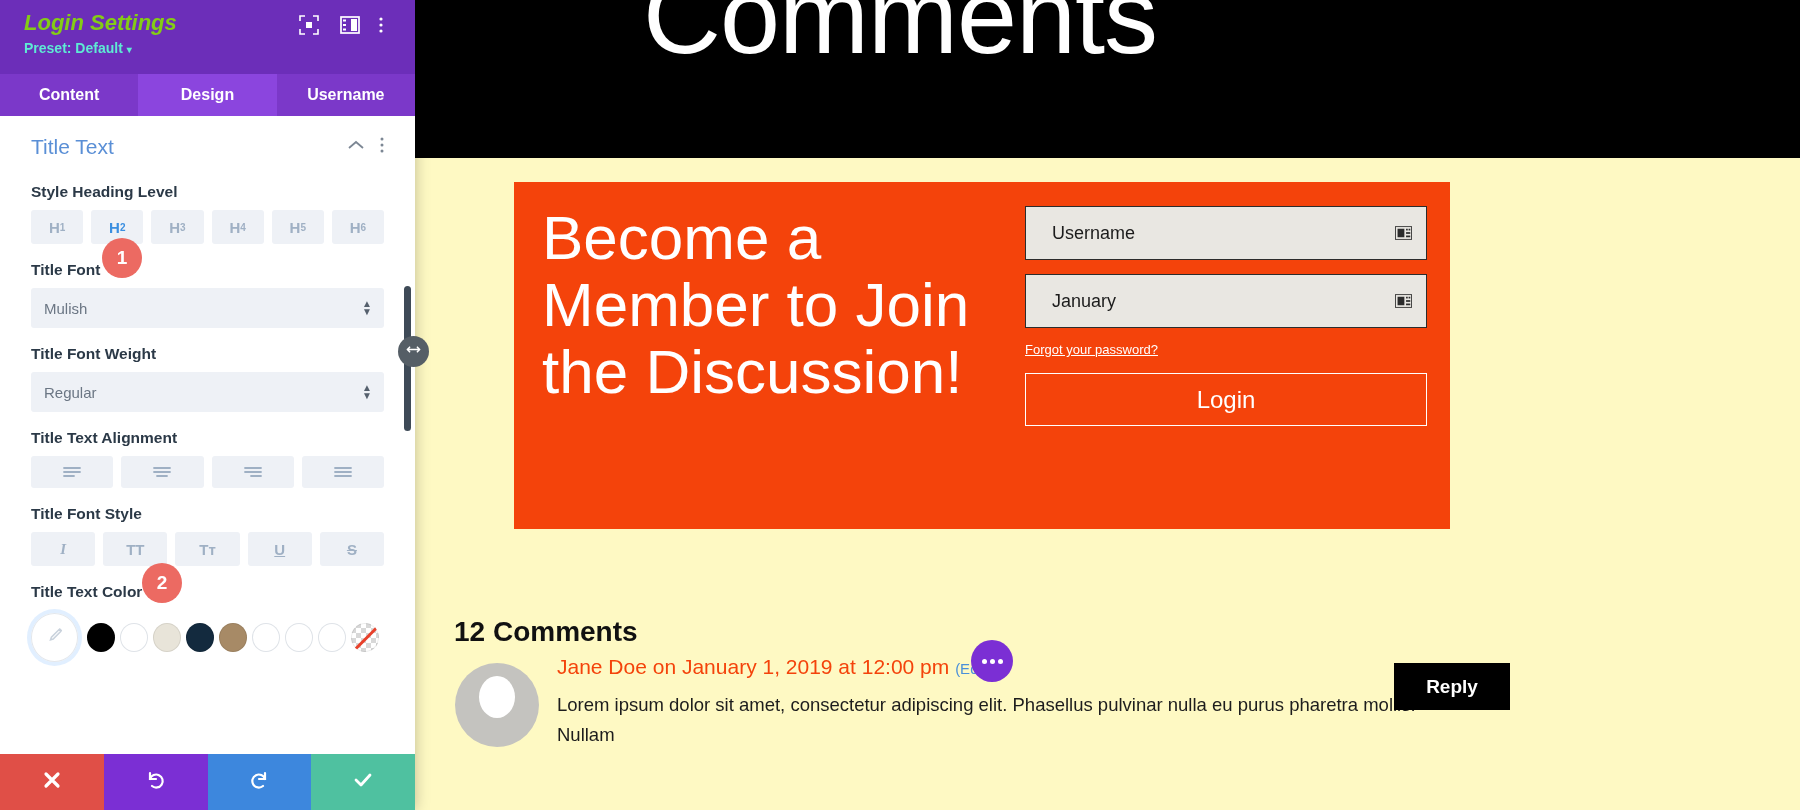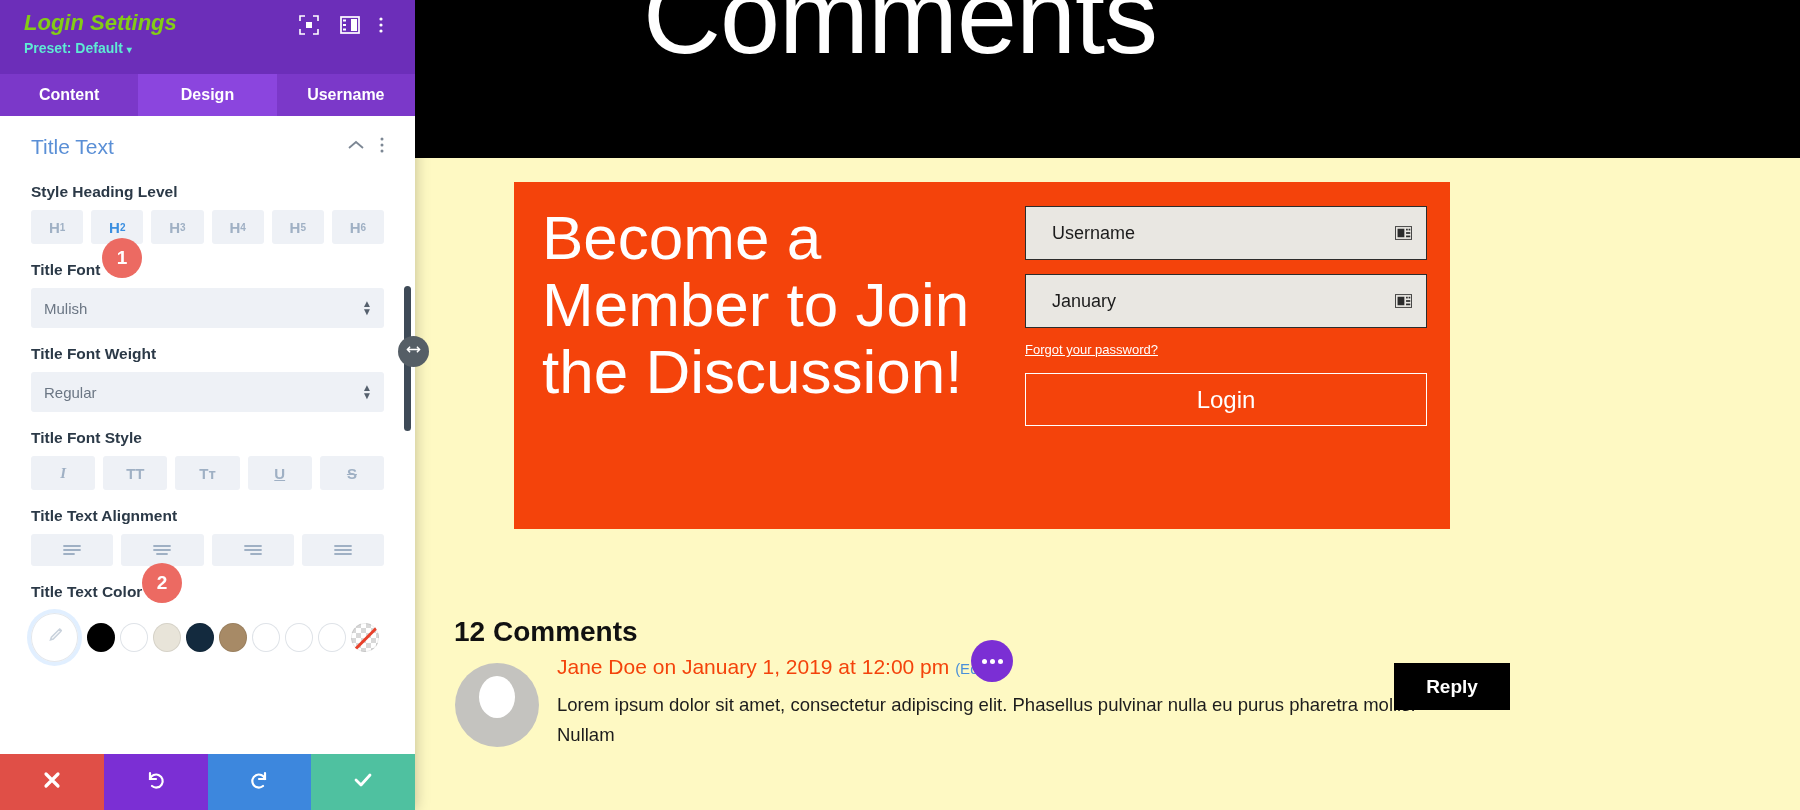--- a/index.html
+++ b/index.html
@@ -438,41 +438,20 @@
 
       <div class="field-group">
         <div class="field-label">Title Font Weight</div>
         <div class="select-box">
           <span>Regular</span>
           <span class="select-arrows">▲<br>▼</span>
         </div>
       </div>
 
       <div class="field-group">
-        <div class="field-label">Title Font Style</div>
-        <div class="btn-row">
-          <div class="opt-btn style-btn">
-            <span style="font-style:italic;font-family:'Liberation Serif',serif;">I</span>
-          </div>
-          <div class="opt-btn style-btn">
-            <span>TT</span>
-          </div>
-          <div class="opt-btn style-btn">
-            <span>Tᴛ</span>
-          </div>
-          <div class="opt-btn style-btn">
-            <span style="text-decoration:underline;">U</span>
-          </div>
-          <div class="opt-btn style-btn">
-            <span style="text-decoration:line-through;">S</span>
-          </div>
-        </div>
-      </div>
-
-      <div class="field-group">
         <div class="field-label">Title Text Alignment</div>
         <div class="btn-row">
           <div class="opt-btn align-btn">
             <span>
               <svg viewBox="0 0 20 12" width="20" height="12" stroke="#9fb0c4" stroke-width="1.8" stroke-linecap="round">
                 <path d="M2 2h16M2 6h16M2 10h10"></path>
               </svg>
             </span>
           </div>
           <div class="opt-btn align-btn">
@@ -488,20 +467,41 @@
                 <path d="M2 2h16M2 6h16M8 10h10"></path>
               </svg>
             </span>
           </div>
           <div class="opt-btn align-btn">
             <span>
               <svg viewBox="0 0 20 12" width="20" height="12" stroke="#9fb0c4" stroke-width="1.8" stroke-linecap="round">
                 <path d="M2 2h16M2 6h16M2 10h16"></path>
               </svg>
             </span>
+          </div>
+        </div>
+      </div>
+
+      <div class="field-group">
+        <div class="field-label">Title Font Style</div>
+        <div class="btn-row">
+          <div class="opt-btn style-btn">
+            <span style="font-style:italic;font-family:'Liberation Serif',serif;">I</span>
+          </div>
+          <div class="opt-btn style-btn">
+            <span>TT</span>
+          </div>
+          <div class="opt-btn style-btn">
+            <span>Tᴛ</span>
+          </div>
+          <div class="opt-btn style-btn">
+            <span style="text-decoration:underline;">U</span>
+          </div>
+          <div class="opt-btn style-btn">
+            <span style="text-decoration:line-through;">S</span>
           </div>
         </div>
       </div>
 
       <div class="field-group">
         <div class="field-label">Title Text Color</div>
         <div id="swatch-row">
           <div id="picker-swatch">
             <span>
               <svg viewBox="0 0 24 24" width="21" height="21" fill="none" stroke="#c9d2dc" stroke-width="1.8" stroke-linecap="round">

